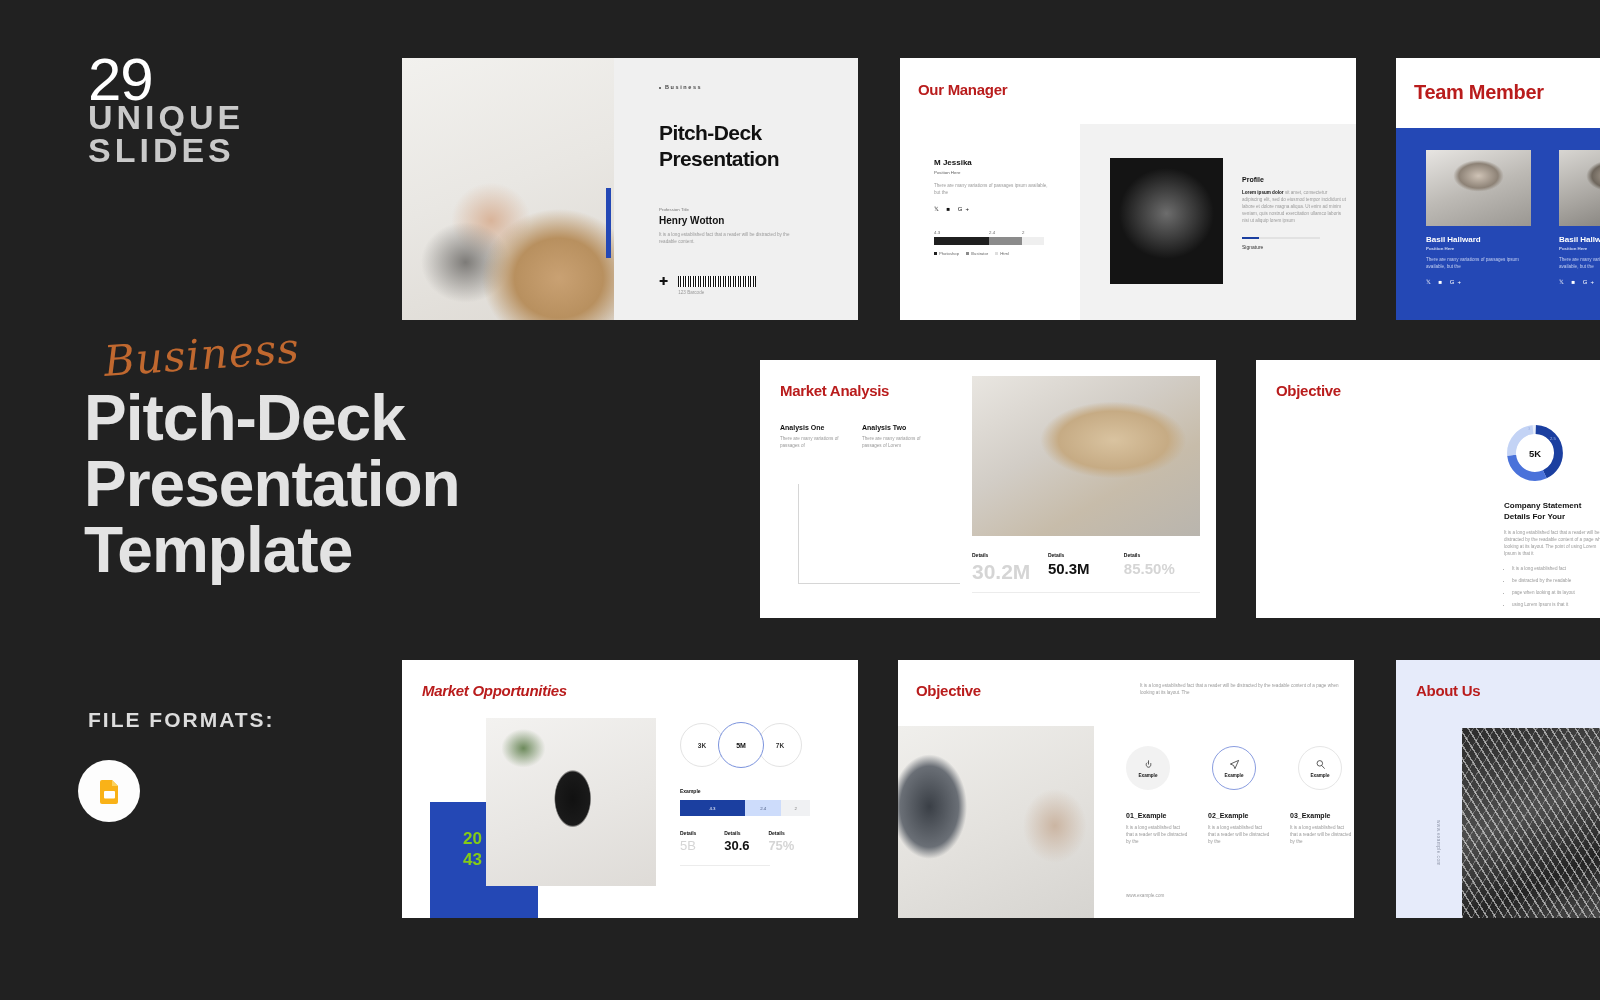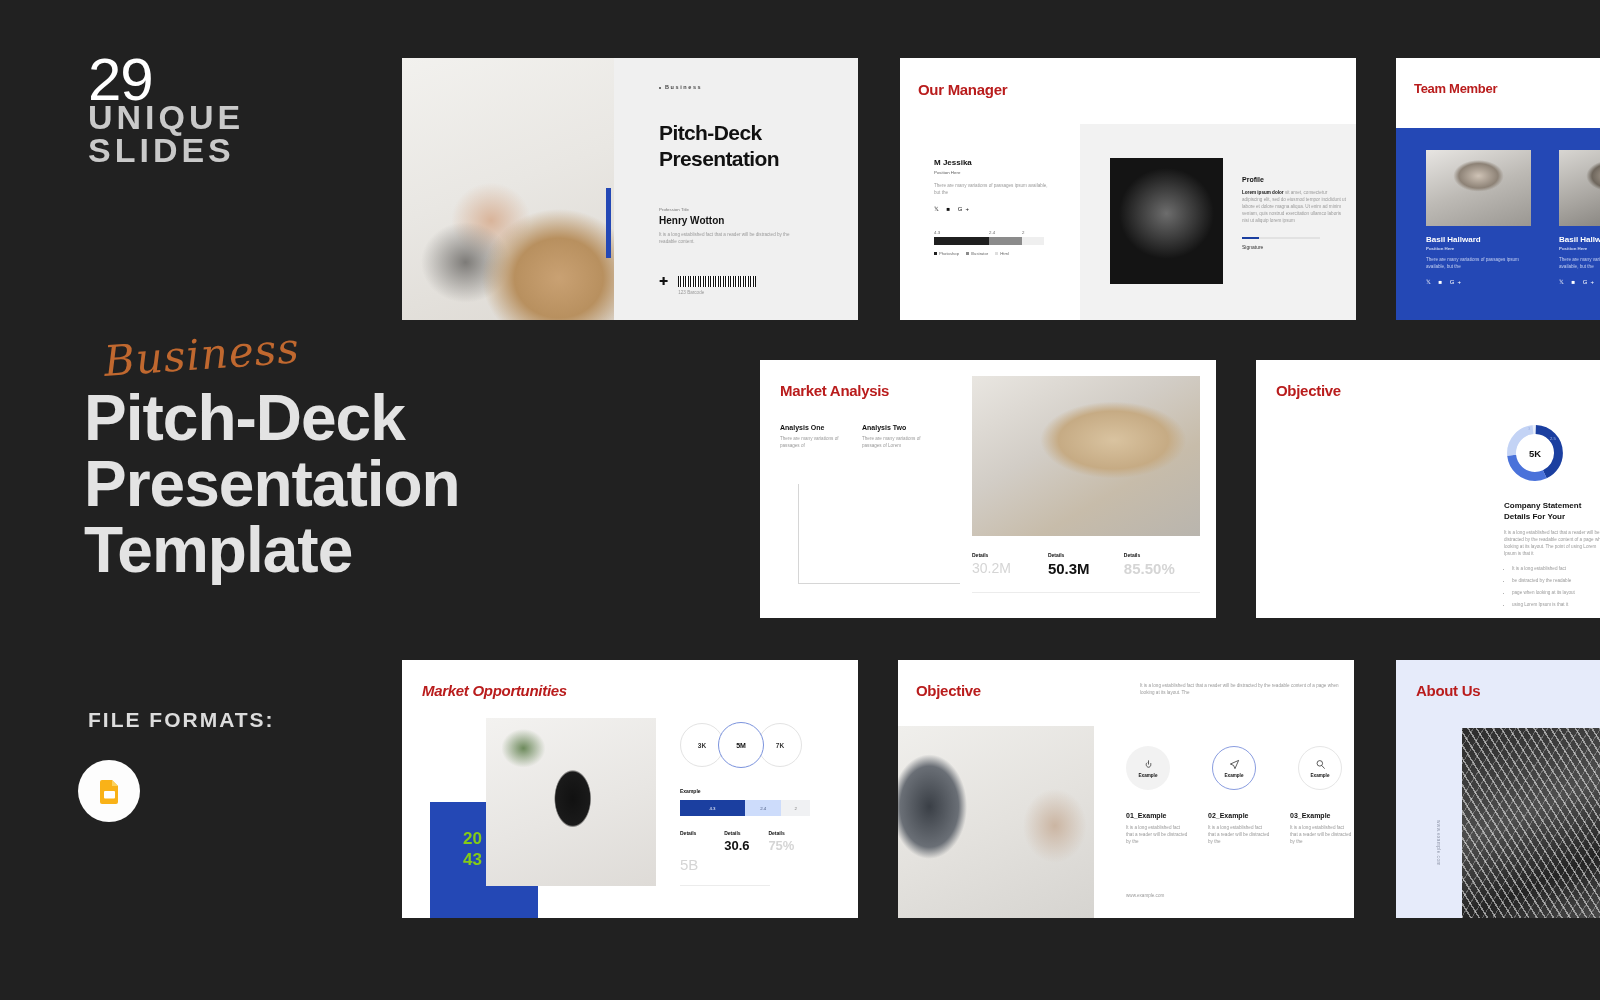--- a/index.html
+++ b/index.html
@@ -214,21 +214,21 @@
       </div>
       <div style="margin-top:13px;width:78px;height:1.5px;background:#e2e2e2;">
         <span style="display:block;width:17px;height:1.5px;background:#1b3fa0;"></span>
       </div>
       <div style="margin-top:5px;font-size:5px;color:#333;">Signature</div>
     </div>
   </div>
 
   <div class="slide" style="left:1396px; top:58px; width:220px; height:262px;">
     <div style="position:absolute;left:0;top:0;width:220px;height:70px;background:#fff;">
-      <div class="s-title" style="position:absolute;left:18px;top:23px;font-size:13px;">Team Member</div>
+      <div class="s-title" style="position:absolute;left:18px;top:23px;font-size:20px;">Team Member</div>
     </div>
     <div style="position:absolute;left:0;top:70px;width:220px;height:192px;background:#2448b5;">
       <div style="position:absolute;left:30px;top:22px;width:105px;">
         <div class="photo ph-man1" style="width:105px;height:76px;"></div>
         <div style="margin-top:9px;font-size:8px;font-weight:bold;color:#fff;">Basil Hallward</div>
         <div style="margin-top:2px;font-size:4.4px;font-weight:bold;color:#cfd9f5;">Position Here</div>
         <div style="margin-top:5px;font-size:4.6px;line-height:7px;color:#c3cff1;">There are many variations of passages ipsum available, but the</div>
         <div style="margin-top:8px;font-size:6px;color:#fff;letter-spacing:3px;">
           <span>𝕏</span>
           <span>■</span>
@@ -267,21 +267,21 @@
         <div id="chart-bars" style="position:absolute;left:0;bottom:0;width:162px;height:100px;display:flex;align-items:flex-end;"></div>
       </div>
       <div id="chart-cats" style="position:absolute;left:18px;top:103px;width:162px;display:flex;"></div>
     </div>
 
     <div class="photo ph-table" style="position:absolute;left:212px;top:16px;width:228px;height:160px;"></div>
 
     <div style="position:absolute;left:212px;top:192px;width:228px;display:flex;">
       <div style="width:33.3%;">
         <div style="font-size:5px;font-weight:bold;color:#111;">Details</div>
-        <div style="font-size:14px;font-weight:normal;color:#d5d5d5;margin-top:2px;">30.2M</div>
+        <div style="font-size:21px;font-weight:bold;color:#d5d5d5;margin-top:2px;">30.2M</div>
       </div>
       <div style="width:33.3%;">
         <div style="font-size:5px;font-weight:bold;color:#111;">Details</div>
         <div style="font-size:15px;font-weight:bold;color:#111;margin-top:2px;">50.3M</div>
       </div>
       <div style="width:33.3%;">
         <div style="font-size:5px;font-weight:bold;color:#111;">Details</div>
         <div style="font-size:15px;font-weight:bold;color:#d5d5d5;margin-top:2px;">85.50%</div>
       </div>
     </div>
@@ -340,21 +340,21 @@
     <div style="position:absolute;left:278px;top:128px;width:130px;">
       <div style="font-size:5px;font-weight:bold;color:#111;">Example</div>
       <div style="display:flex;height:16px;margin-top:6px;font-size:4.4px;">
         <span style="width:50%;background:#1b3fa0;color:#fff;display:flex;align-items:center;justify-content:center;">4.3</span>
         <span style="width:28%;background:#cddcfb;color:#4a5a80;display:flex;align-items:center;justify-content:center;">2.4</span>
         <span style="width:22%;background:#f0f1f3;color:#7b7b7b;display:flex;align-items:center;justify-content:center;">2</span>
       </div>
       <div style="display:flex;margin-top:14px;">
         <div style="width:34%;">
           <div style="font-size:5px;font-weight:bold;color:#111;">Details</div>
-          <div style="font-size:15px;font-weight:normal;color:#d5d5d5;margin-top:20px;">5B</div>
+          <div style="font-size:13px;font-weight:normal;color:#d5d5d5;margin-top:2px;">5B</div>
         </div>
         <div style="width:34%;">
           <div style="font-size:5px;font-weight:bold;color:#111;">Details</div>
           <div style="font-size:13px;font-weight:bold;color:#111;margin-top:2px;">30.6</div>
         </div>
         <div style="width:32%;">
           <div style="font-size:5px;font-weight:bold;color:#111;">Details</div>
           <div style="font-size:13px;font-weight:bold;color:#d5d5d5;margin-top:2px;">75%</div>
         </div>
       </div>

